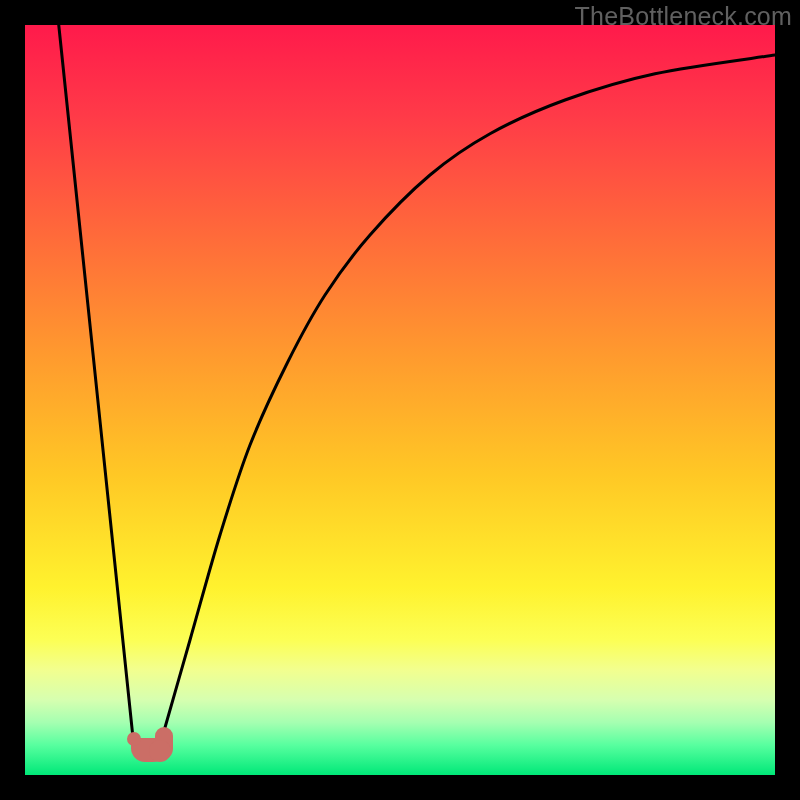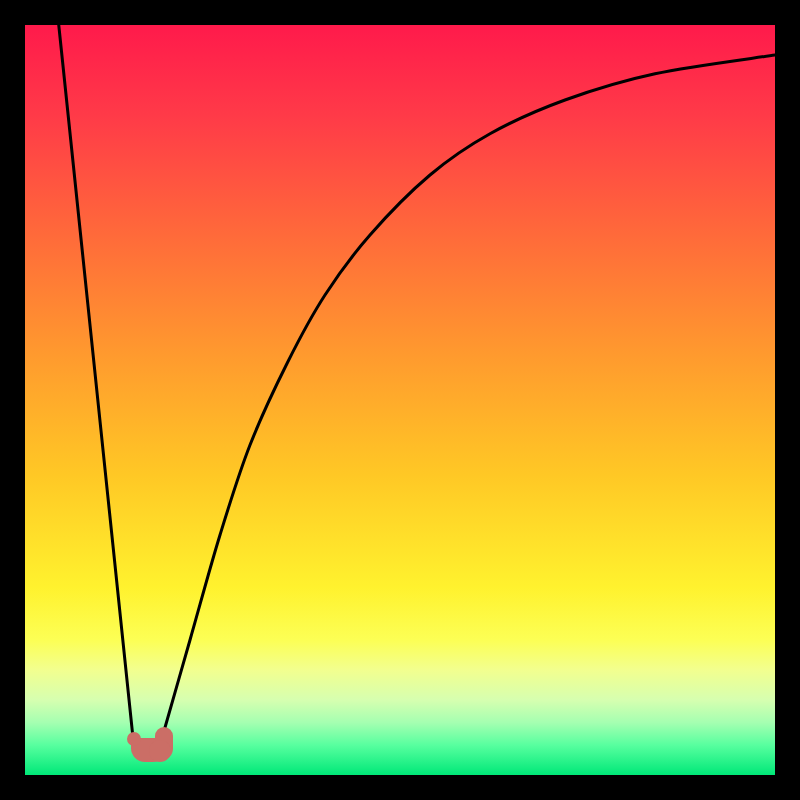--- a/index.html
+++ b/index.html
@@ -93,14 +93,15 @@
     </svg>
 
     <div class="blob" style="left:106px; top:713px; width:36px; height:24px; border-radius:2px 2px 14px 14px;"></div>
     <div class="blob" style="left:130px; top:702px; width:18px; height:34px; border-radius:10px 10px 14px 2px;"></div>
 
     <div class="marker" id="marker-0" style="left: 101.75px; top: 707px; width: 14px; height: 14px; background: rgb(203, 110, 102);"></div>
     <div class="marker" id="marker-1" style="left: 124px; top: 715px; width: 22px; height: 22px; background: rgb(203, 110, 102);"></div>
 
   </div>
 
+  <div class="watermark">TheBottleneck.com</div>
 
 </div>
 
 </body></html>

